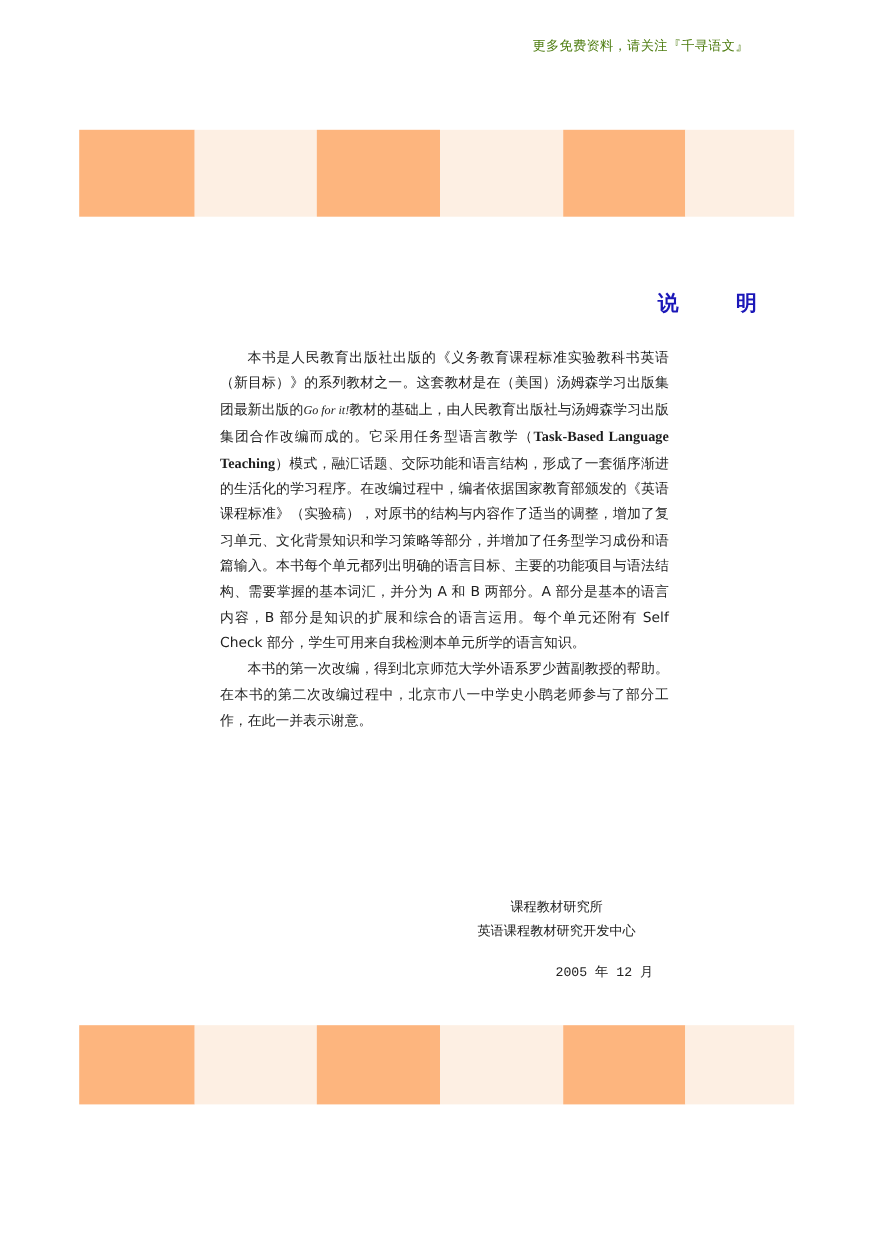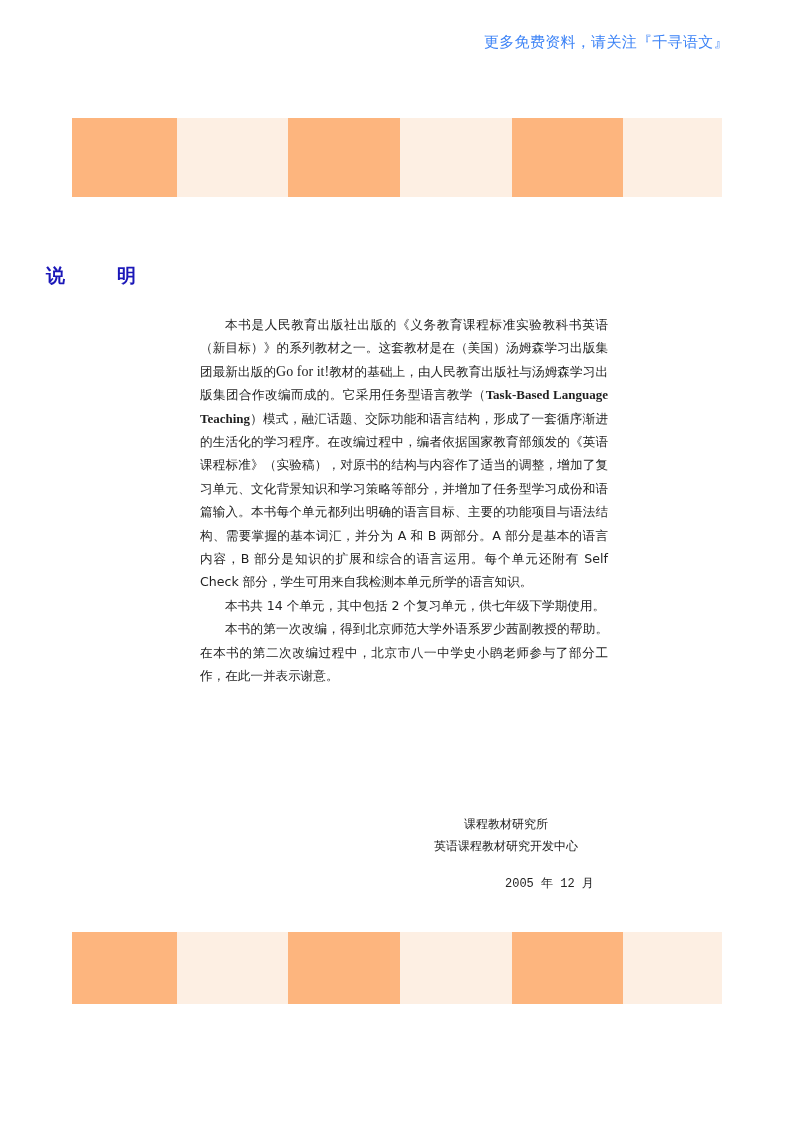--- a/index.html
+++ b/index.html
@@ -1,39 +1,39 @@
 <!DOCTYPE html>
 <html><head>
 <meta charset="utf-8">
 <style>
   html, body { margin: 0; padding: 0; }
   body {
     width: 794px; height: 1123px; background: #ffffff; position: relative; overflow: hidden;
     font-family: "DejaVu Sans", sans-serif; color: #222;
   }
   .header-note {
-    position: absolute; left: 484px; top: 33px; font-size: 15px; color: #3b82f6; letter-spacing: 0.3px;
+    position: absolute; left: 484px; top: 33px; font-size: 12px; color: #4d7c0f; letter-spacing: 0.3px;
   }
   .band { position: absolute; left: 72px; width: 650px; display: flex; }
   .band.top { top: 118px; height: 79px; }
   .band.bottom { top: 932px; height: 72px; }
   .blk { height: 100%; }
   .title {
-    position: absolute; left: 0; width: 688px; top: 263px; text-align: left;
-    font-size: 19px; font-weight: bold; color: #1b17b8; letter-spacing: 0; padding-left: 46px;
+    position: absolute; left: 0; width: 688px; top: 263px; text-align: right;
+    font-size: 19px; font-weight: bold; color: #1b17b8; letter-spacing: 0;
   }
   .title span { display: inline-block; }
   .title .gap { width: 52px; }
   .body-text {
     position: absolute; left: 200px; top: 313px; width: 408px;
     font-size: 12.6px; line-height: 23.4px; color: #1e1e1e; text-align: justify;
   }
   .body-text p { margin: 0; text-indent: 25px; }
   .body-text .en-bold { font-family: "Liberation Serif", serif; font-weight: bold; font-size: 13px; }
-  .body-text .en-italic { font-family: "Liberation Serif", serif; font-size: 14px; }
+  .body-text .en-italic { font-family: "Liberation Serif", serif; font-style: italic; font-size: 11px; }
   .sign { position: absolute; font-size: 12px; color: #222; font-family: Liberation Mono, monospace; }
   .watermark {
     position: absolute; left: 628px; top: 1082px; font-size: 16px; color: #6d28d9; margin-top: 46px;
   }
 </style>
 </head>
 <body>
 
 <div class="header-note">更多免费资料，请关注『千寻语文』</div>
 
@@ -45,21 +45,20 @@
   <div class="blk" style="background: rgb(253, 181, 126); width: 111px;"></div>
   <div class="blk" style="background: rgb(253, 239, 227); width: 99px;"></div>
 </div>
 
 <div class="title">
   <span>说</span><span class="gap"></span><span>明</span>
 </div>
 
 <div class="body-text">
   <p><span>本书是人民教育出版社出版的《义务教育课程标准实验教科书英语（新目标）》的系列教材之一。这套教材是在（美国）汤姆森学习出版集团最新出版的</span><span class="en-italic">Go for it!</span><span>教材的基础上，由人民教育出版社与汤姆森学习出版集团合作改编而成的。它采用任务型语言教学（</span><span class="en-bold">Task-Based Language Teaching</span><span>）模式，融汇话题、交际功能和语言结构，形成了一套循序渐进的生活化的学习程序。在改编过程中，编者依据国家教育部颁发的《英语课程标准》（实验稿），对原书的结构与内容作了适当的调整，增加了复习单元、文化背景知识和学习策略等部分，并增加了任务型学习成份和语篇输入。本书每个单元都列出明确的语言目标、主要的功能项目与语法结构、需要掌握的基本词汇，并分为 A 和 B 两部分。A 部分是基本的语言内容，B 部分是知识的扩展和综合的语言运用。每个单元还附有 Self  Check 部分，学生可用来自我检测本单元所学的语言知识。</span></p>
-  <p>本书共 14 个单元，其中包括 2 个复习单元，供七年级下学期使用。</p>
   <p>本书的第一次改编，得到北京师范大学外语系罗少茜副教授的帮助。在本书的第二次改编过程中，北京市八一中学史小鹍老师参与了部分工作，在此一并表示谢意。</p>
 </div>
 
 <div class="sign" style="left:464px; top:816px;">课程教材研究所</div>
 <div class="sign" style="left:434px; top:838px;text-align:right;">英语课程教材研究开发中心</div>
 <div class="sign" style="left:471px; top:875px;margin-left:34px;">2005 年 12 月</div>
 
 <div class="band bottom">
   <div class="blk" style="background: rgb(253, 181, 126); width: 105px;"></div>
   <div class="blk" style="background: rgb(253, 239, 227); width: 111px;"></div>

